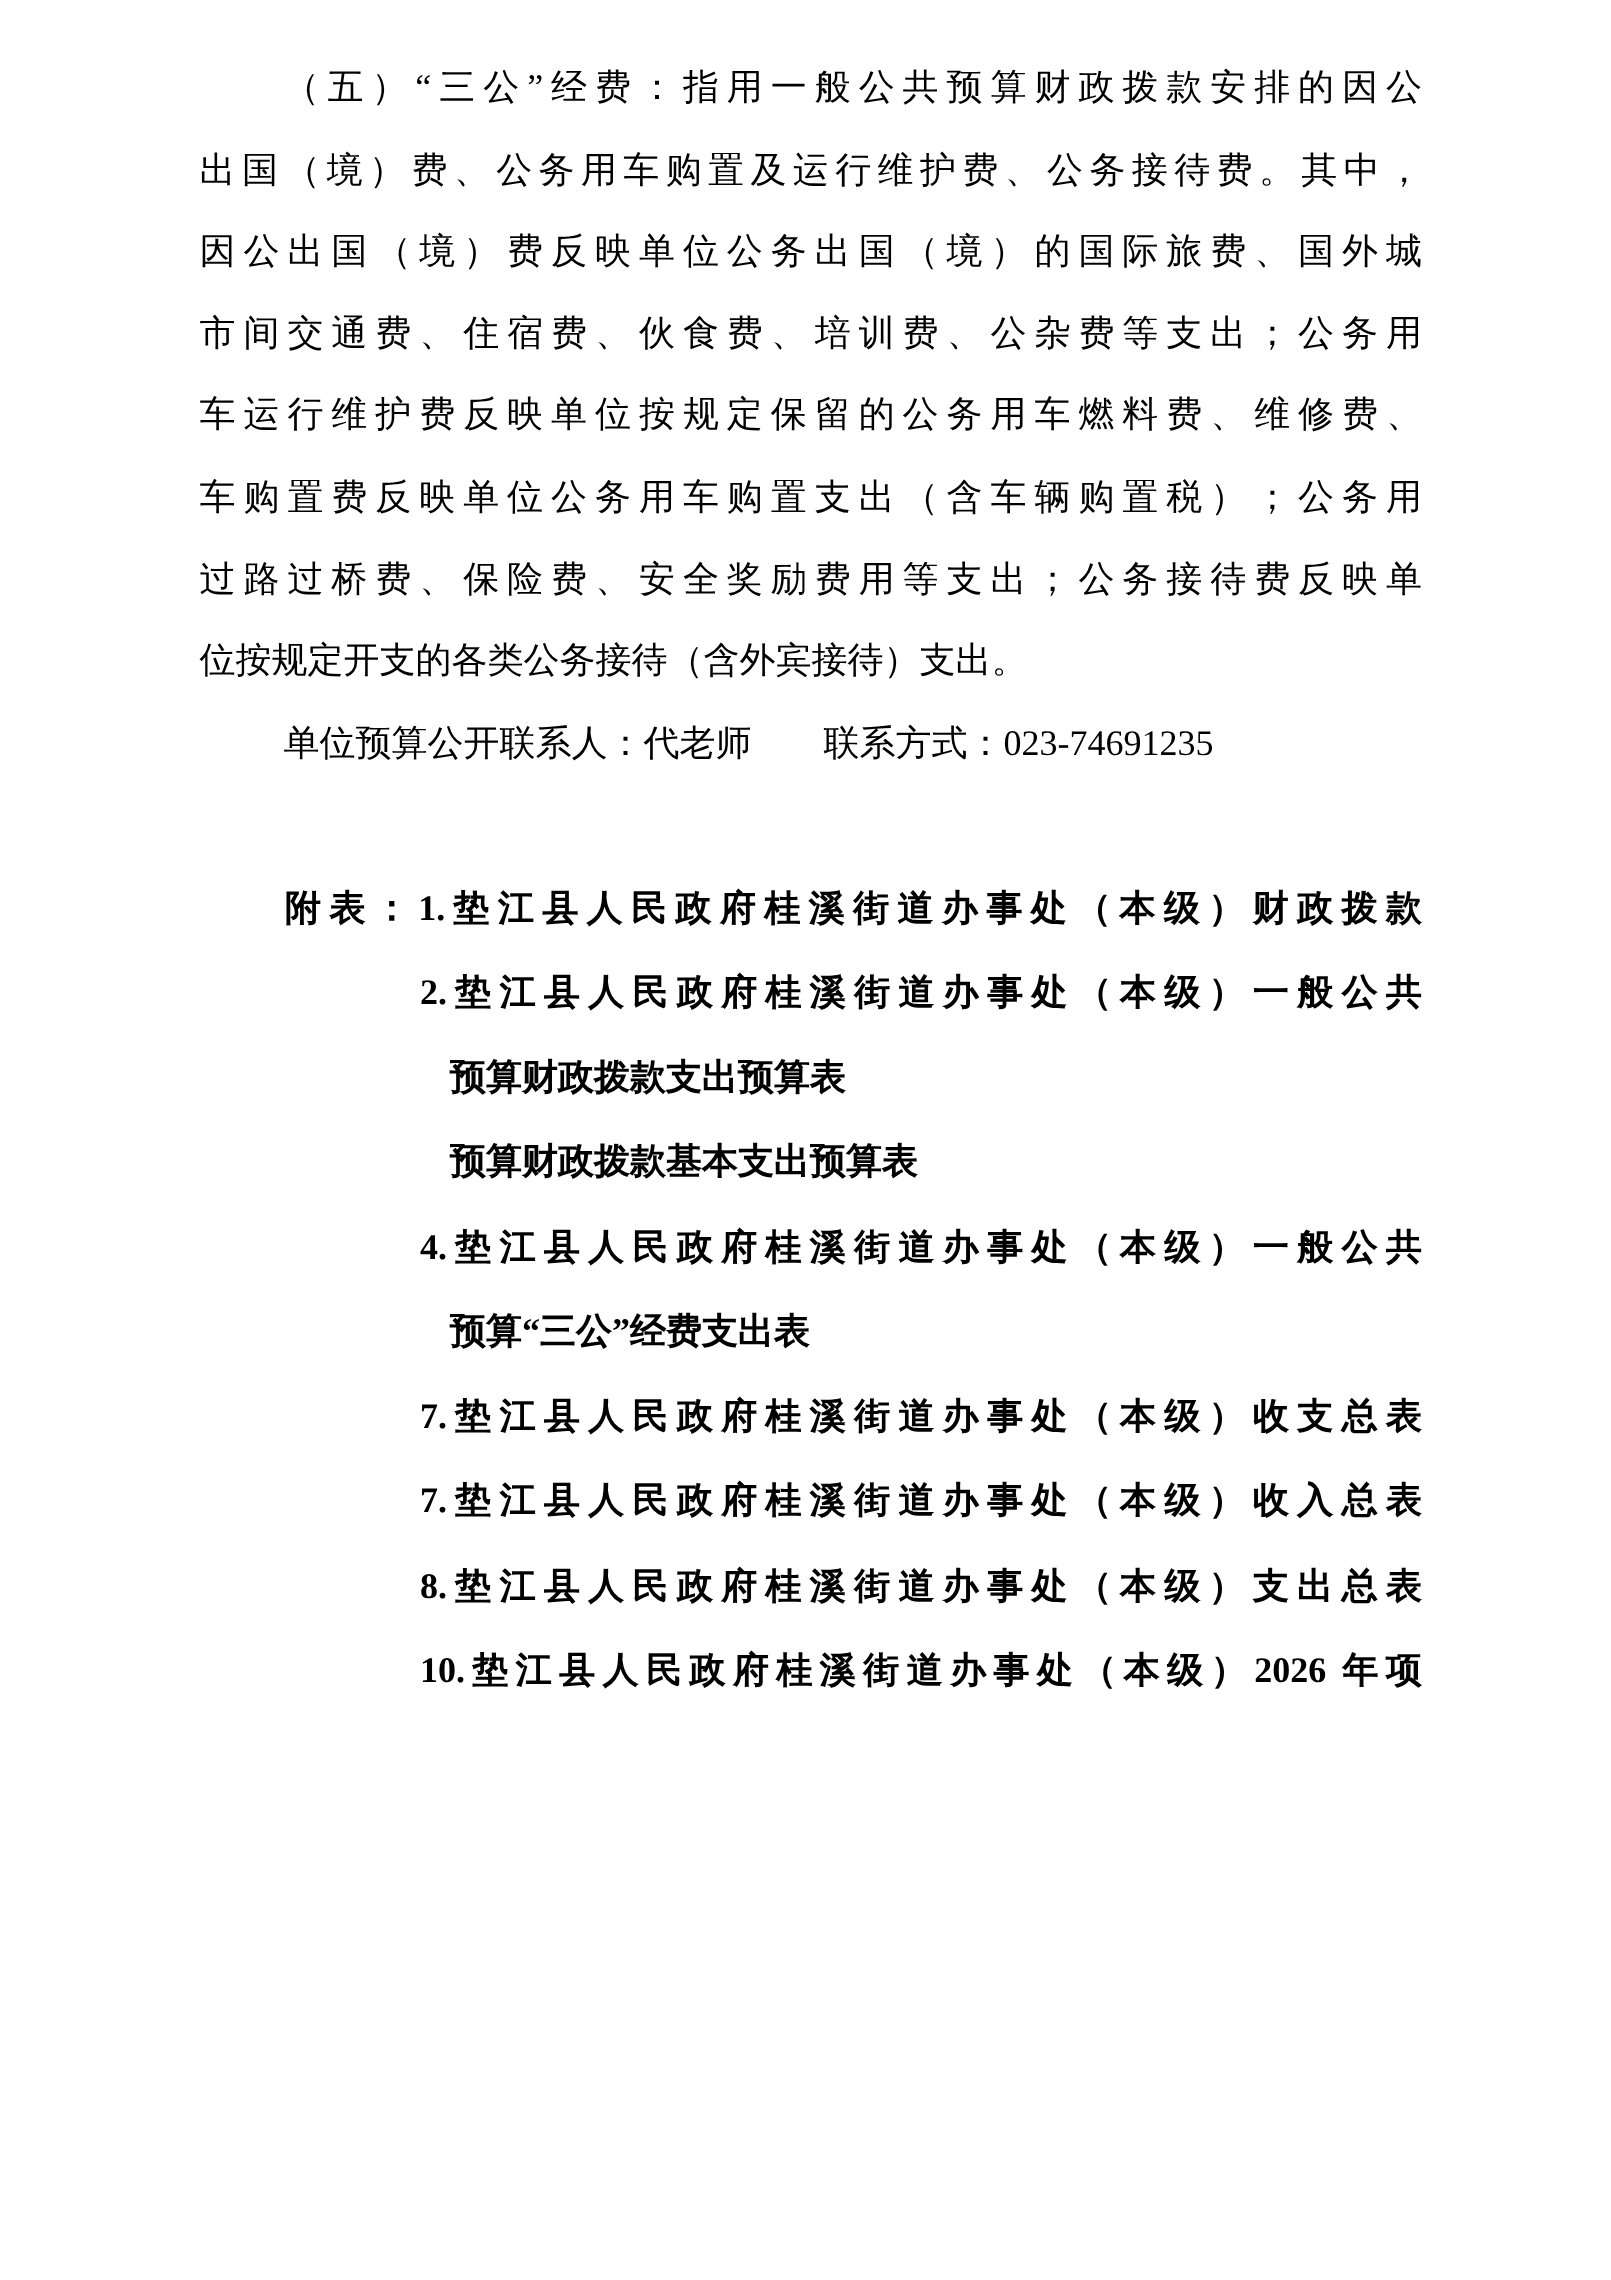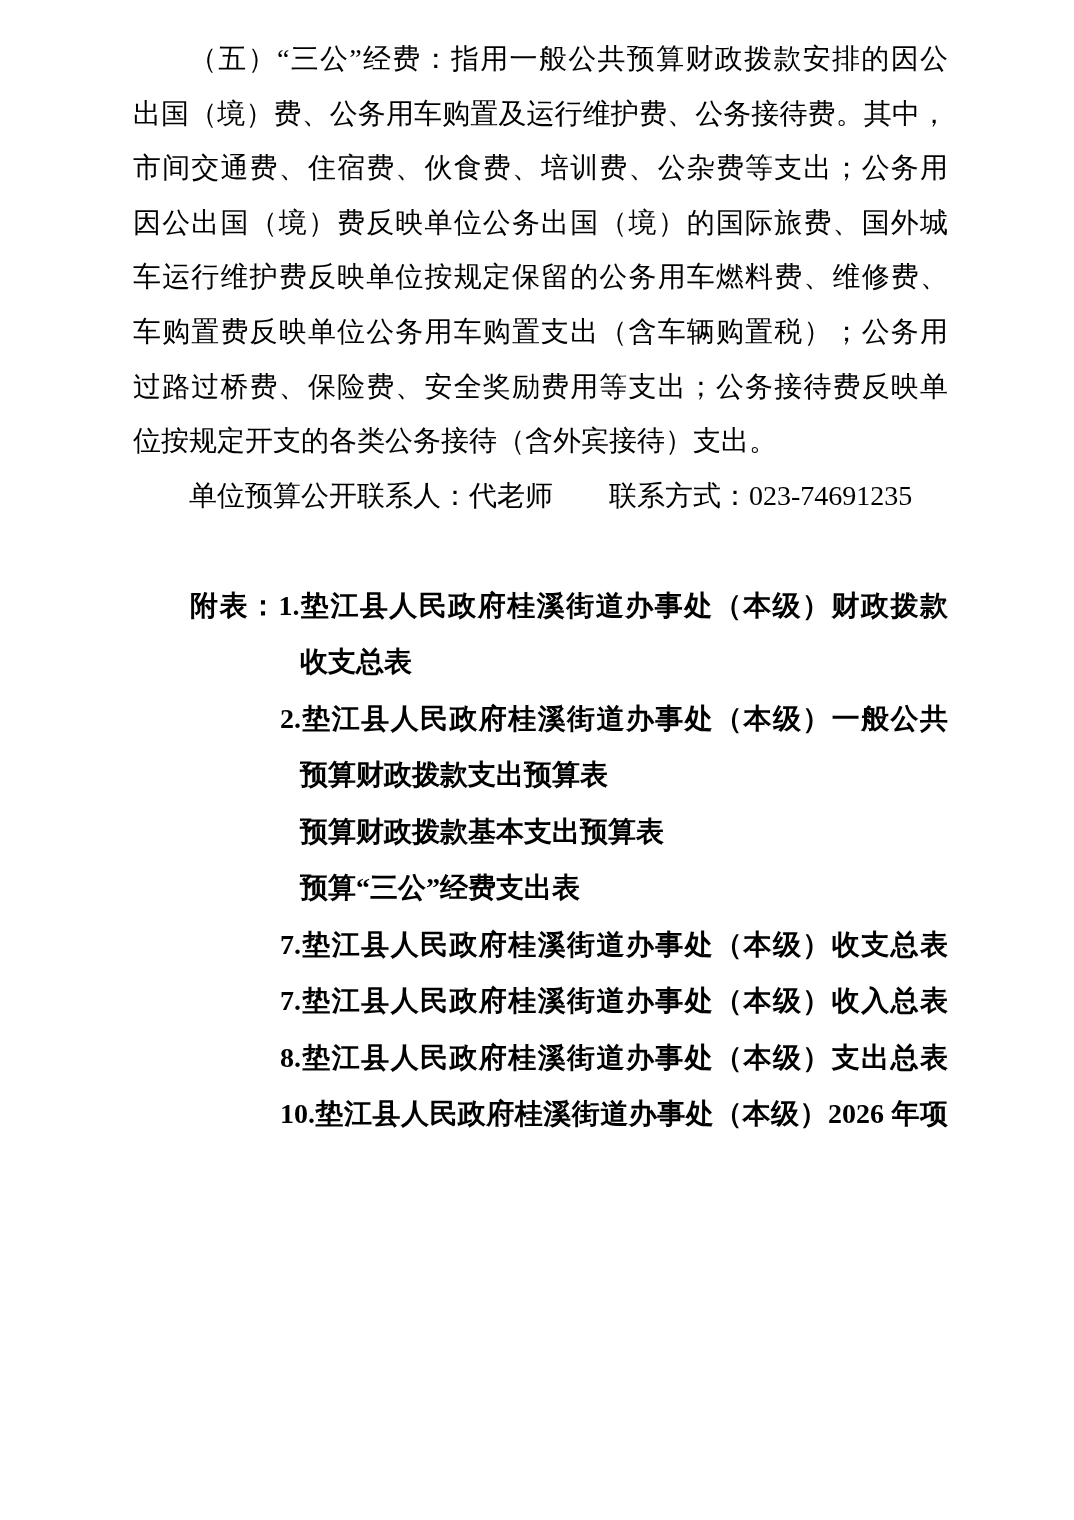--- a/index.html
+++ b/index.html
@@ -7,21 +7,21 @@
     padding: 0;
     background: #ffffff;
   }
   .page {
     position: relative;
     width: 1074px;
     height: 1520px;
     background: #ffffff;
     color: #000000;
     font-family: "Liberation Serif", "DejaVu Serif", serif;
-    font-size: 28px;
+    font-size: 24px;
     box-sizing: border-box;
     padding: 32px 0 0 133px;
     overflow: hidden;
   }
   .textblock {
     width: 815px;
   }
   .body-par {
     line-height: 54.6px;
   }
@@ -54,46 +54,46 @@
 </style>
 </head>
 <body>
 
 <div class="page">
   <div class="textblock">
 
     <div class="body-par">
       <div class="bline indent2 jfull">（五）“三公”经费：指用一般公共预算财政拨款安排的因公</div>
       <div class="bline jfull">出国（境）费、公务用车购置及运行维护费、公务接待费。其中，</div>
+      <div class="bline jfull">因公出国（境）费反映单位公务出国（境）的国际旅费、国外城</div>
       <div class="bline jfull">市间交通费、住宿费、伙食费、培训费、公杂费等支出；公务用</div>
-      <div class="bline jfull">因公出国（境）费反映单位公务出国（境）的国际旅费、国外城</div>
       <div class="bline jfull">车运行维护费反映单位按规定保留的公务用车燃料费、维修费、</div>
       <div class="bline jfull">车购置费反映单位公务用车购置支出（含车辆购置税）；公务用</div>
       <div class="bline jfull">过路过桥费、保险费、安全奖励费用等支出；公务接待费反映单</div>
       <div class="bline">位按规定开支的各类公务接待（含外宾接待）支出。</div>
       <div class="bline indent2">单位预算公开联系人：代老师　　联系方式：023-74691235</div>
     </div>
 
     <div class="attach">
 
       <div class="attach-item with-label">
         <div class="first jfull"><span>附表：</span><span>1.垫江县人民政府桂溪街道办事处（本级）财政拨款</span></div>
-        <div class="cont">收支总表</div>
       </div>
 
       <div class="attach-item">
         <div class="first jfull">2.垫江县人民政府桂溪街道办事处（本级）一般公共</div>
         <div class="cont">预算财政拨款支出预算表</div>
       </div>
 
       <div class="attach-item">
         <div class="cont">预算财政拨款基本支出预算表</div>
       </div>
 
       <div class="attach-item">
+        <div class="first jfull">4.垫江县人民政府桂溪街道办事处（本级）一般公共</div>
         <div class="cont">预算“三公”经费支出表</div>
       </div>
 
       <div class="attach-item">
       </div>
 
       <div class="attach-item">
         <div class="first jfull">7.垫江县人民政府桂溪街道办事处（本级）收支总表</div>
       </div>
 

